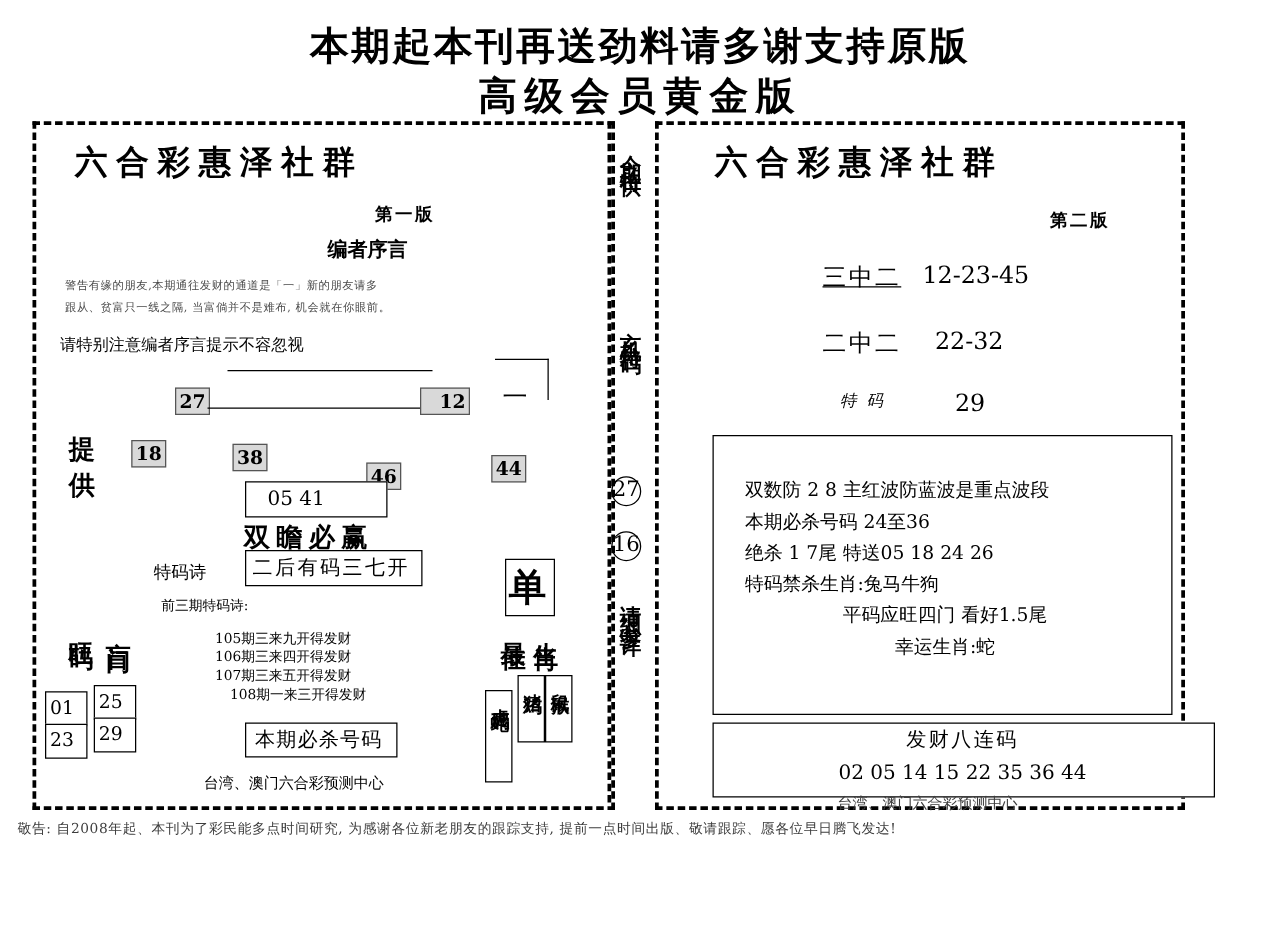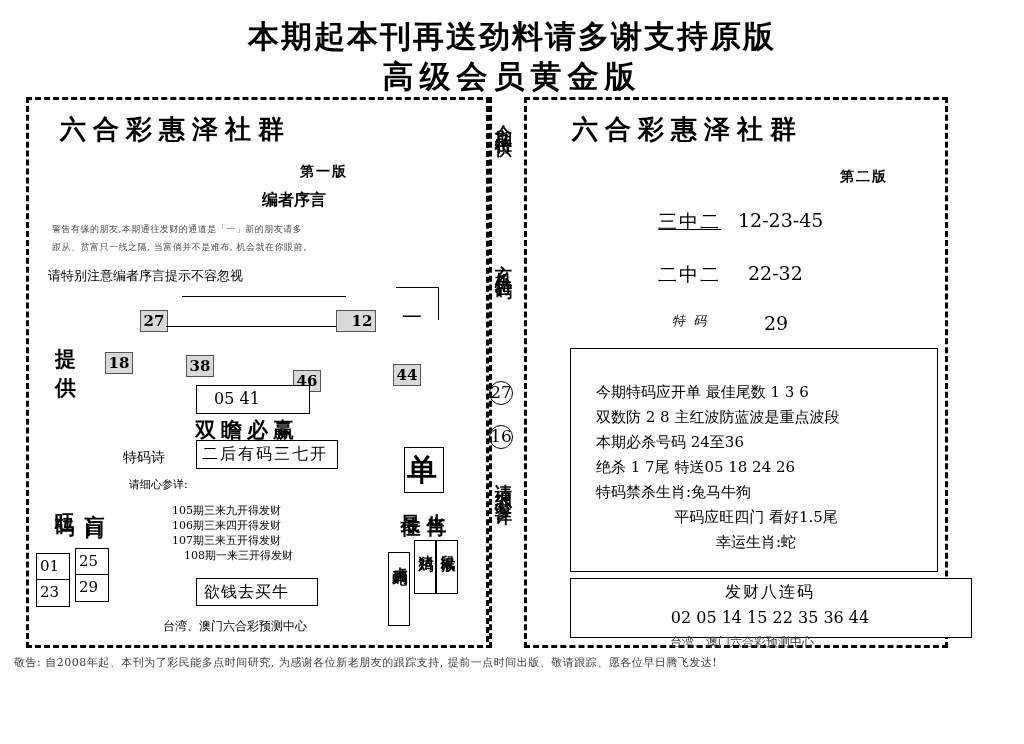--- a/index.html
+++ b/index.html
@@ -182,28 +182,28 @@
 
   <div class="plainbox" style="left:196px; top:385px; width:112px; height:27px;"></div>
   <div class="t" style="left:214px; top:389px; font-size:16px;">05  41</div>
 
   <div class="t" style="left:195px; top:416px; font-size:21px; font-weight:bold; letter-spacing:5px;">双瞻必赢</div>
 
   <div class="t" style="left:123px; top:449px; font-size:14px;">特码诗</div>
   <div class="plainbox" style="left:196px; top:440px; width:140px; height:27px;"></div>
   <div class="t" style="left:202px; top:444px; font-size:16px; letter-spacing:2px;">二后有码三七开</div>
 
-  <div class="t" style="left:129px; top:477px; font-size:11px;">请细心参详:</div>
+  <div class="t" style="left:129px; top:477px; font-size:11px;">前三期特码诗:</div>
   <div class="t" style="left:172px; top:503px; font-size:11px;text-align:right;">105期三来九开得发财</div>
   <div class="t" style="left:172px; top:518px; font-size:11px;">106期三来四开得发财</div>
   <div class="t" style="left:172px; top:533px; font-size:11px;">107期三来五开得发财</div>
   <div class="t" style="left:172px; top:548px; font-size:11px;margin-left:12px;">108期一来三开得发财</div>
 
   <div class="plainbox" style="left:196px; top:578px; width:120px; height:26px;"></div>
-  <div class="t" style="left:204px; top:582px; font-size:16px; letter-spacing:1px;">欲钱去买牛</div>
+  <div class="t" style="left:204px; top:582px; font-size:16px; letter-spacing:1px;">本期必杀号码</div>
 
   <div class="t" style="left:163px; top:618px; font-size:12px;">台湾、澳门六合彩预测中心</div>
 
   <div class="vert" style="left:52px; top:498px; font-size:20px;">旺码</div>
   <div class="vert" style="left:82px; top:498px; font-size:20px;">盲门</div>
 
   <div class="plainbox" style="left:36px; top:553px; width:32px; height:26px;"></div>
   <div class="t" style="left:40px; top:557px; font-size:15px;">01</div>
   <div class="plainbox" style="left:36px; top:579px; width:32px; height:26px;"></div>
   <div class="t" style="left:40px; top:583px; font-size:15px;">23</div>
@@ -240,21 +240,20 @@
   <div class="t" style="left:738px; top:209px; font-size:19px;">12-23-45</div>
 
   <div class="t" style="left:658px; top:262px; font-size:19px; letter-spacing:2px;">二中二</div>
   <div class="t" style="left:748px; top:262px; font-size:19px;">22-32</div>
 
   <div class="t" style="left:672px; top:312px; font-size:13px; letter-spacing:2px;font-style:italic;">特 码</div>
   <div class="t" style="left:764px; top:312px; font-size:19px;">29</div>
 
   <div class="infobox" style="left:570px; top:348px; width:366px; height:222px;"></div>
   <div style="position:absolute; left:596px; top:380px; width:320px;">
-    <div class="infoline">今期特码应开单    最佳尾数 1 3 6</div>
     <div class="infoline">双数防 2 8 主红波防蓝波是重点波段</div>
     <div class="infoline">本期必杀号码 24至36</div>
     <div class="infoline">绝杀 1 7尾  特送05 18 24 26</div>
     <div class="infoline">特码禁杀生肖:兔马牛狗</div>
     <div class="infoline center">平码应旺四门     看好1.5尾</div>
     <div class="infoline center">幸运生肖:蛇</div>
   </div>
 
   <div class="infobox" style="left:570px; top:578px; width:400px; height:58px;"></div>
   <div class="t center" style="left:570px; top:582px; width:400px; font-size:16px; letter-spacing:2px;">发财八连码</div>

